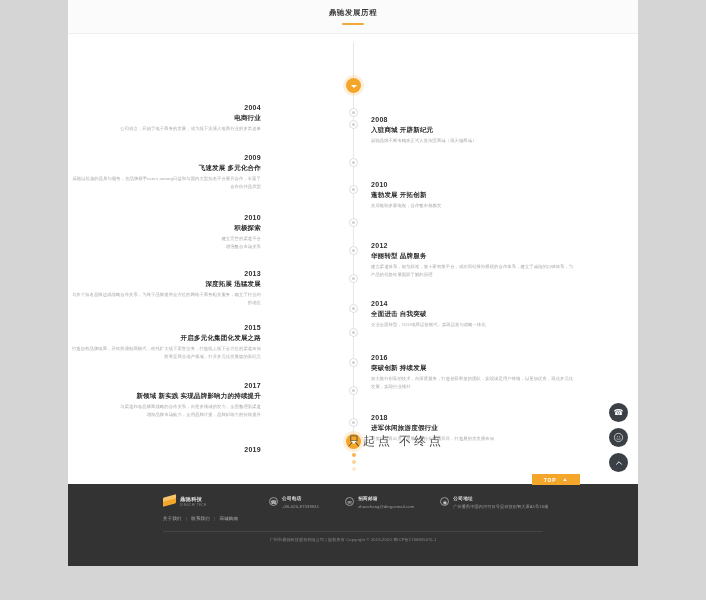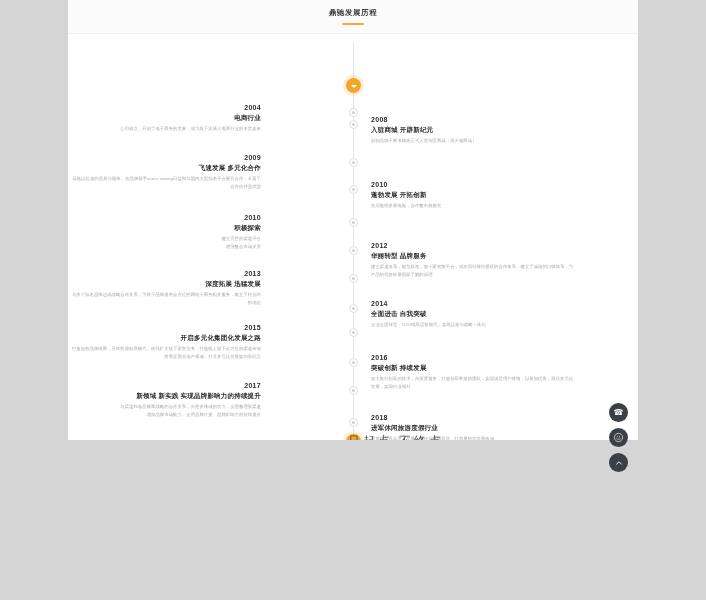--- a/index.html
+++ b/index.html
@@ -10,21 +10,21 @@
     overflow: hidden;
   }
   .page {
     position: relative;
     width: 706px; height: 600px;
     background: #d5d5d5;
   }
   .canvas {
     position: absolute;
     left: 68px; top: 0;
-    width: 570px; height: 440px;
+    width: 570px; height: 566px;
     background: #ffffff;
     overflow: hidden;
   }
 
   
   .header {
     position: relative;
     height: 34px;
     background: #fbfbfb;
     border-bottom: 1px solid #f0f0f0;

